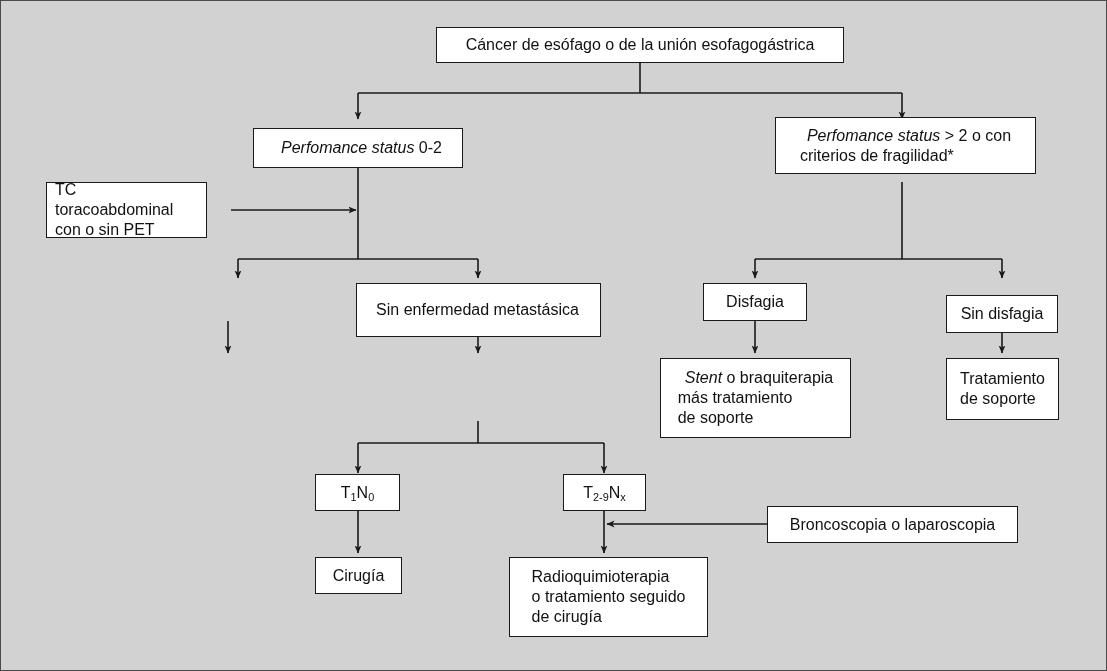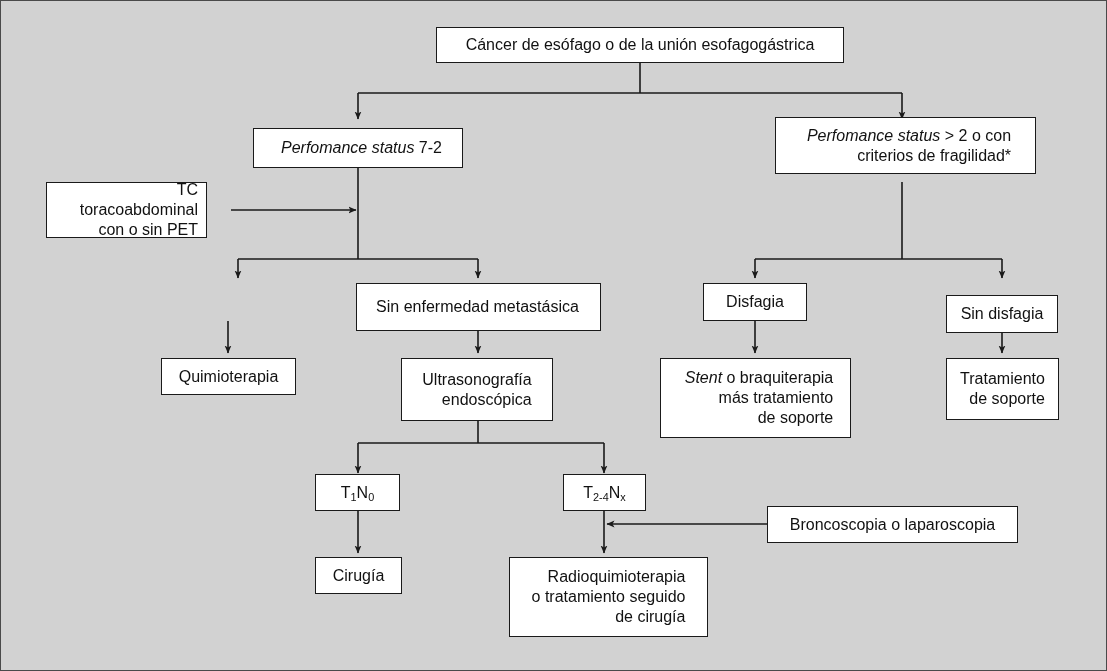--- a/index.html
+++ b/index.html
@@ -26,21 +26,21 @@
     pointer-events: none;
   }
   .node {
     position: absolute;
     box-sizing: border-box;
     background: #ffffff;
     border: 1.5px solid #1a1a1a;
     display: flex;
     align-items: center;
     justify-content: center;
-    text-align: right;
+    text-align: left;
     color: #111111;
     font-size: 16px;
     line-height: 1.22;
     padding: 3px 8px;
     white-space: pre-line;
   }
   .node.multi { line-height: 1.25; }
   .it { font-style: italic; margin-left: 7px; }
   sub {
     font-size: 0.68em;
@@ -98,72 +98,65 @@
 
       <path d="M1001,320 L1001,352" marker-end="url(#ah)"></path>
     </g>
   </svg>
 
   <div class="node" style="left:435px; top:26px; width:408px; height:36px;">
     <span>Cáncer de esófago o de la unión esofagogástrica</span>
   </div>
 
   <div class="node" style="left:252px; top:127px; width:210px; height:40px;">
-    <span><span class="it">Perfomance status</span><span> 7-2</span></span>
+    <span><span class="it">Perfomance status</span><span> 0-2</span></span>
   </div>
 
   <div class="node multi" style="left:774px; top:116px; width:261px; height:57px;">
     <span><span class="it">Perfomance status</span><span> &gt; 2 o con
 criterios de fragilidad*</span></span>
   </div>
 
   <div class="node multi" style="left:45px; top:181px; width:161px; height:56px;">
     <span>TC toracoabdominal
 con o sin PET</span>
   </div>
 
 
-  <div class="node" style="left:355px; top:282px; width:245px; height:48px;padding-left:6px;">
+  <div class="node" style="left:355px; top:282px; width:245px; height:54px;padding-left:6px;">
     <span>Sin enfermedad metastásica</span>
   </div>
 
   <div class="node" style="left:702px; top:282px; width:104px; height:38px;">
     <span>Disfagia</span>
   </div>
 
   <div class="node" style="left:945px; top:282px; width:112px; height:38px;margin-top:12px;">
     <span>Sin disfagia</span>
   </div>
 
-  <div class="node" style="left:160px; top:357px; width:135px; height:37px;">
-    <span>Quimioterapia</span>
-  </div>
 
-  <div class="node multi" style="left:400px; top:357px; width:152px; height:63px;">
-    <span>Ultrasonografía
-endoscópica</span>
-  </div>
 
   <div class="node multi" style="left:659px; top:357px; width:191px; height:80px;">
     <span><span class="it">Stent</span><span> o braquiterapia
 más tratamiento
 de soporte</span></span>
   </div>
 
   <div class="node multi" style="left:945px; top:357px; width:113px; height:62px;">
     <span>Tratamiento
 de soporte</span>
   </div>
 
   <div class="node" style="left:314px; top:473px; width:85px; height:37px;">
     <span><span>T</span><sub>1</sub><span>N</span><sub>0</sub></span>
   </div>
 
   <div class="node" style="left:562px; top:473px; width:83px; height:37px;">
-    <span><span>T</span><sub>2-4</sub><span>N</span><sub>x</sub></span>
+    <span><span>T</span><sub>2-9</sub><span>N</span><sub>x</sub></span>
   </div>
 
   <div class="node" style="left:766px; top:505px; width:251px; height:37px;">
     <span>Broncoscopia o laparoscopia</span>
   </div>
 
   <div class="node" style="left:314px; top:556px; width:87px; height:37px;">
     <span>Cirugía</span>
   </div>
 

